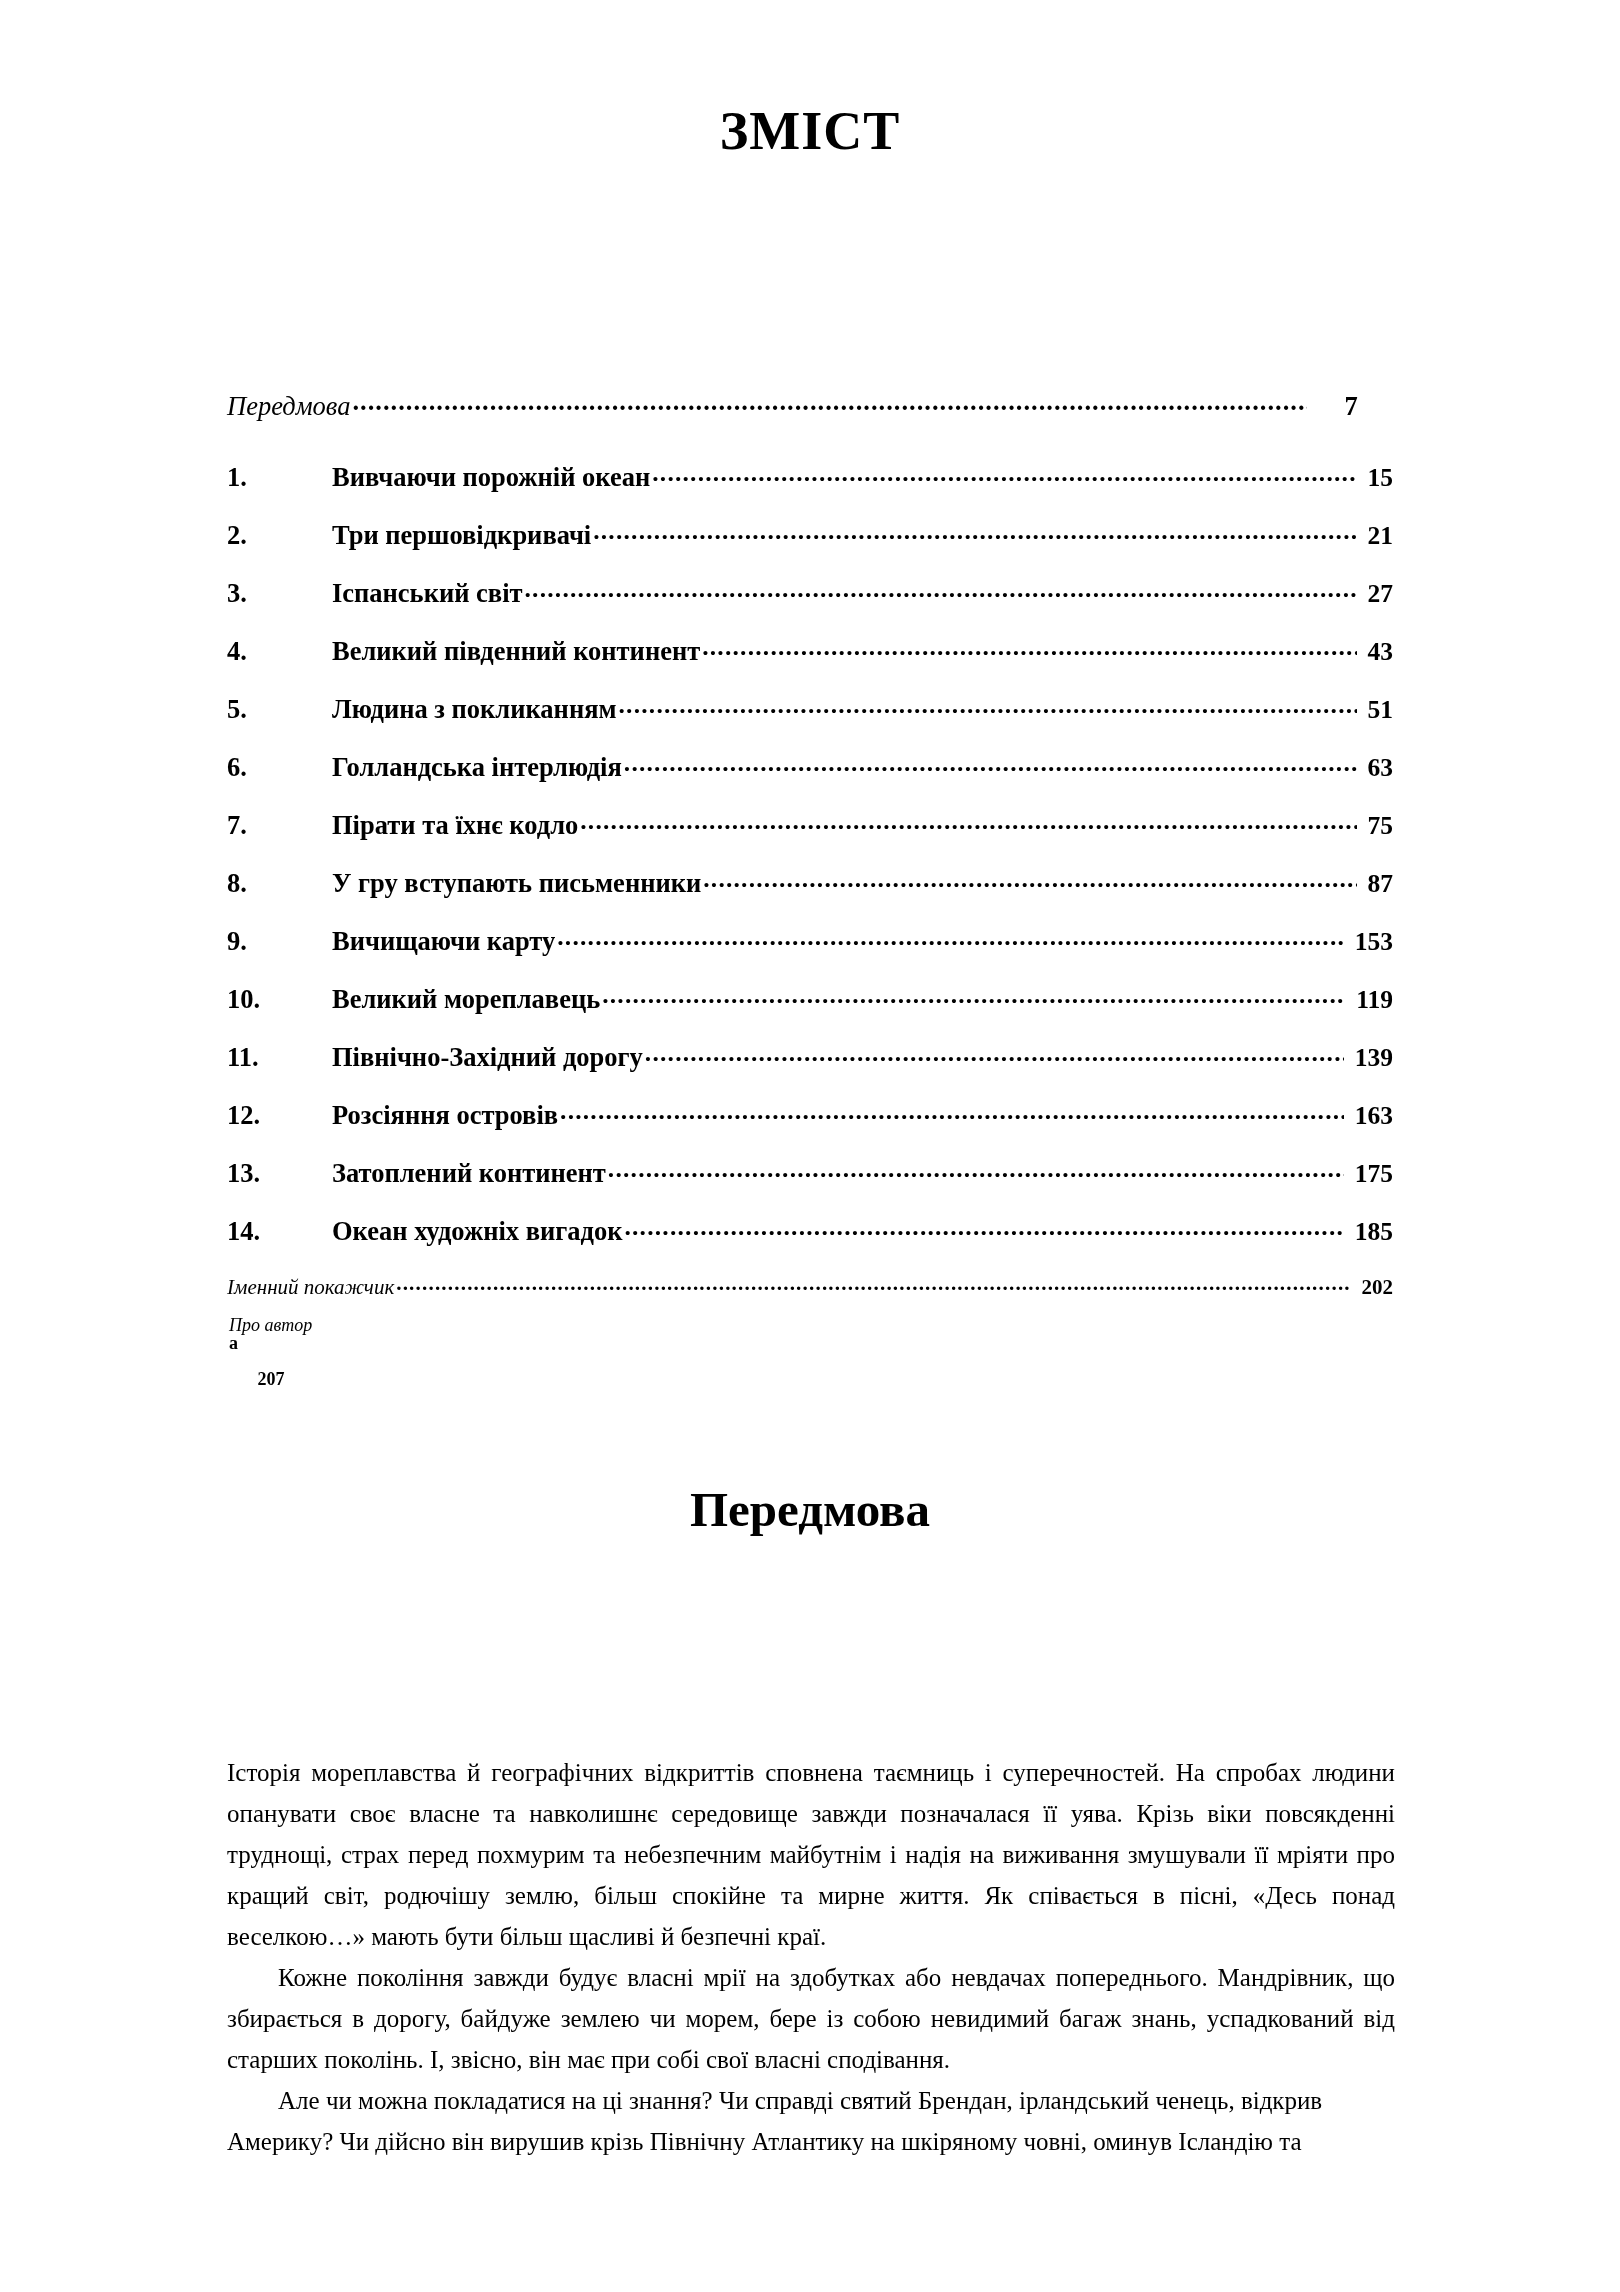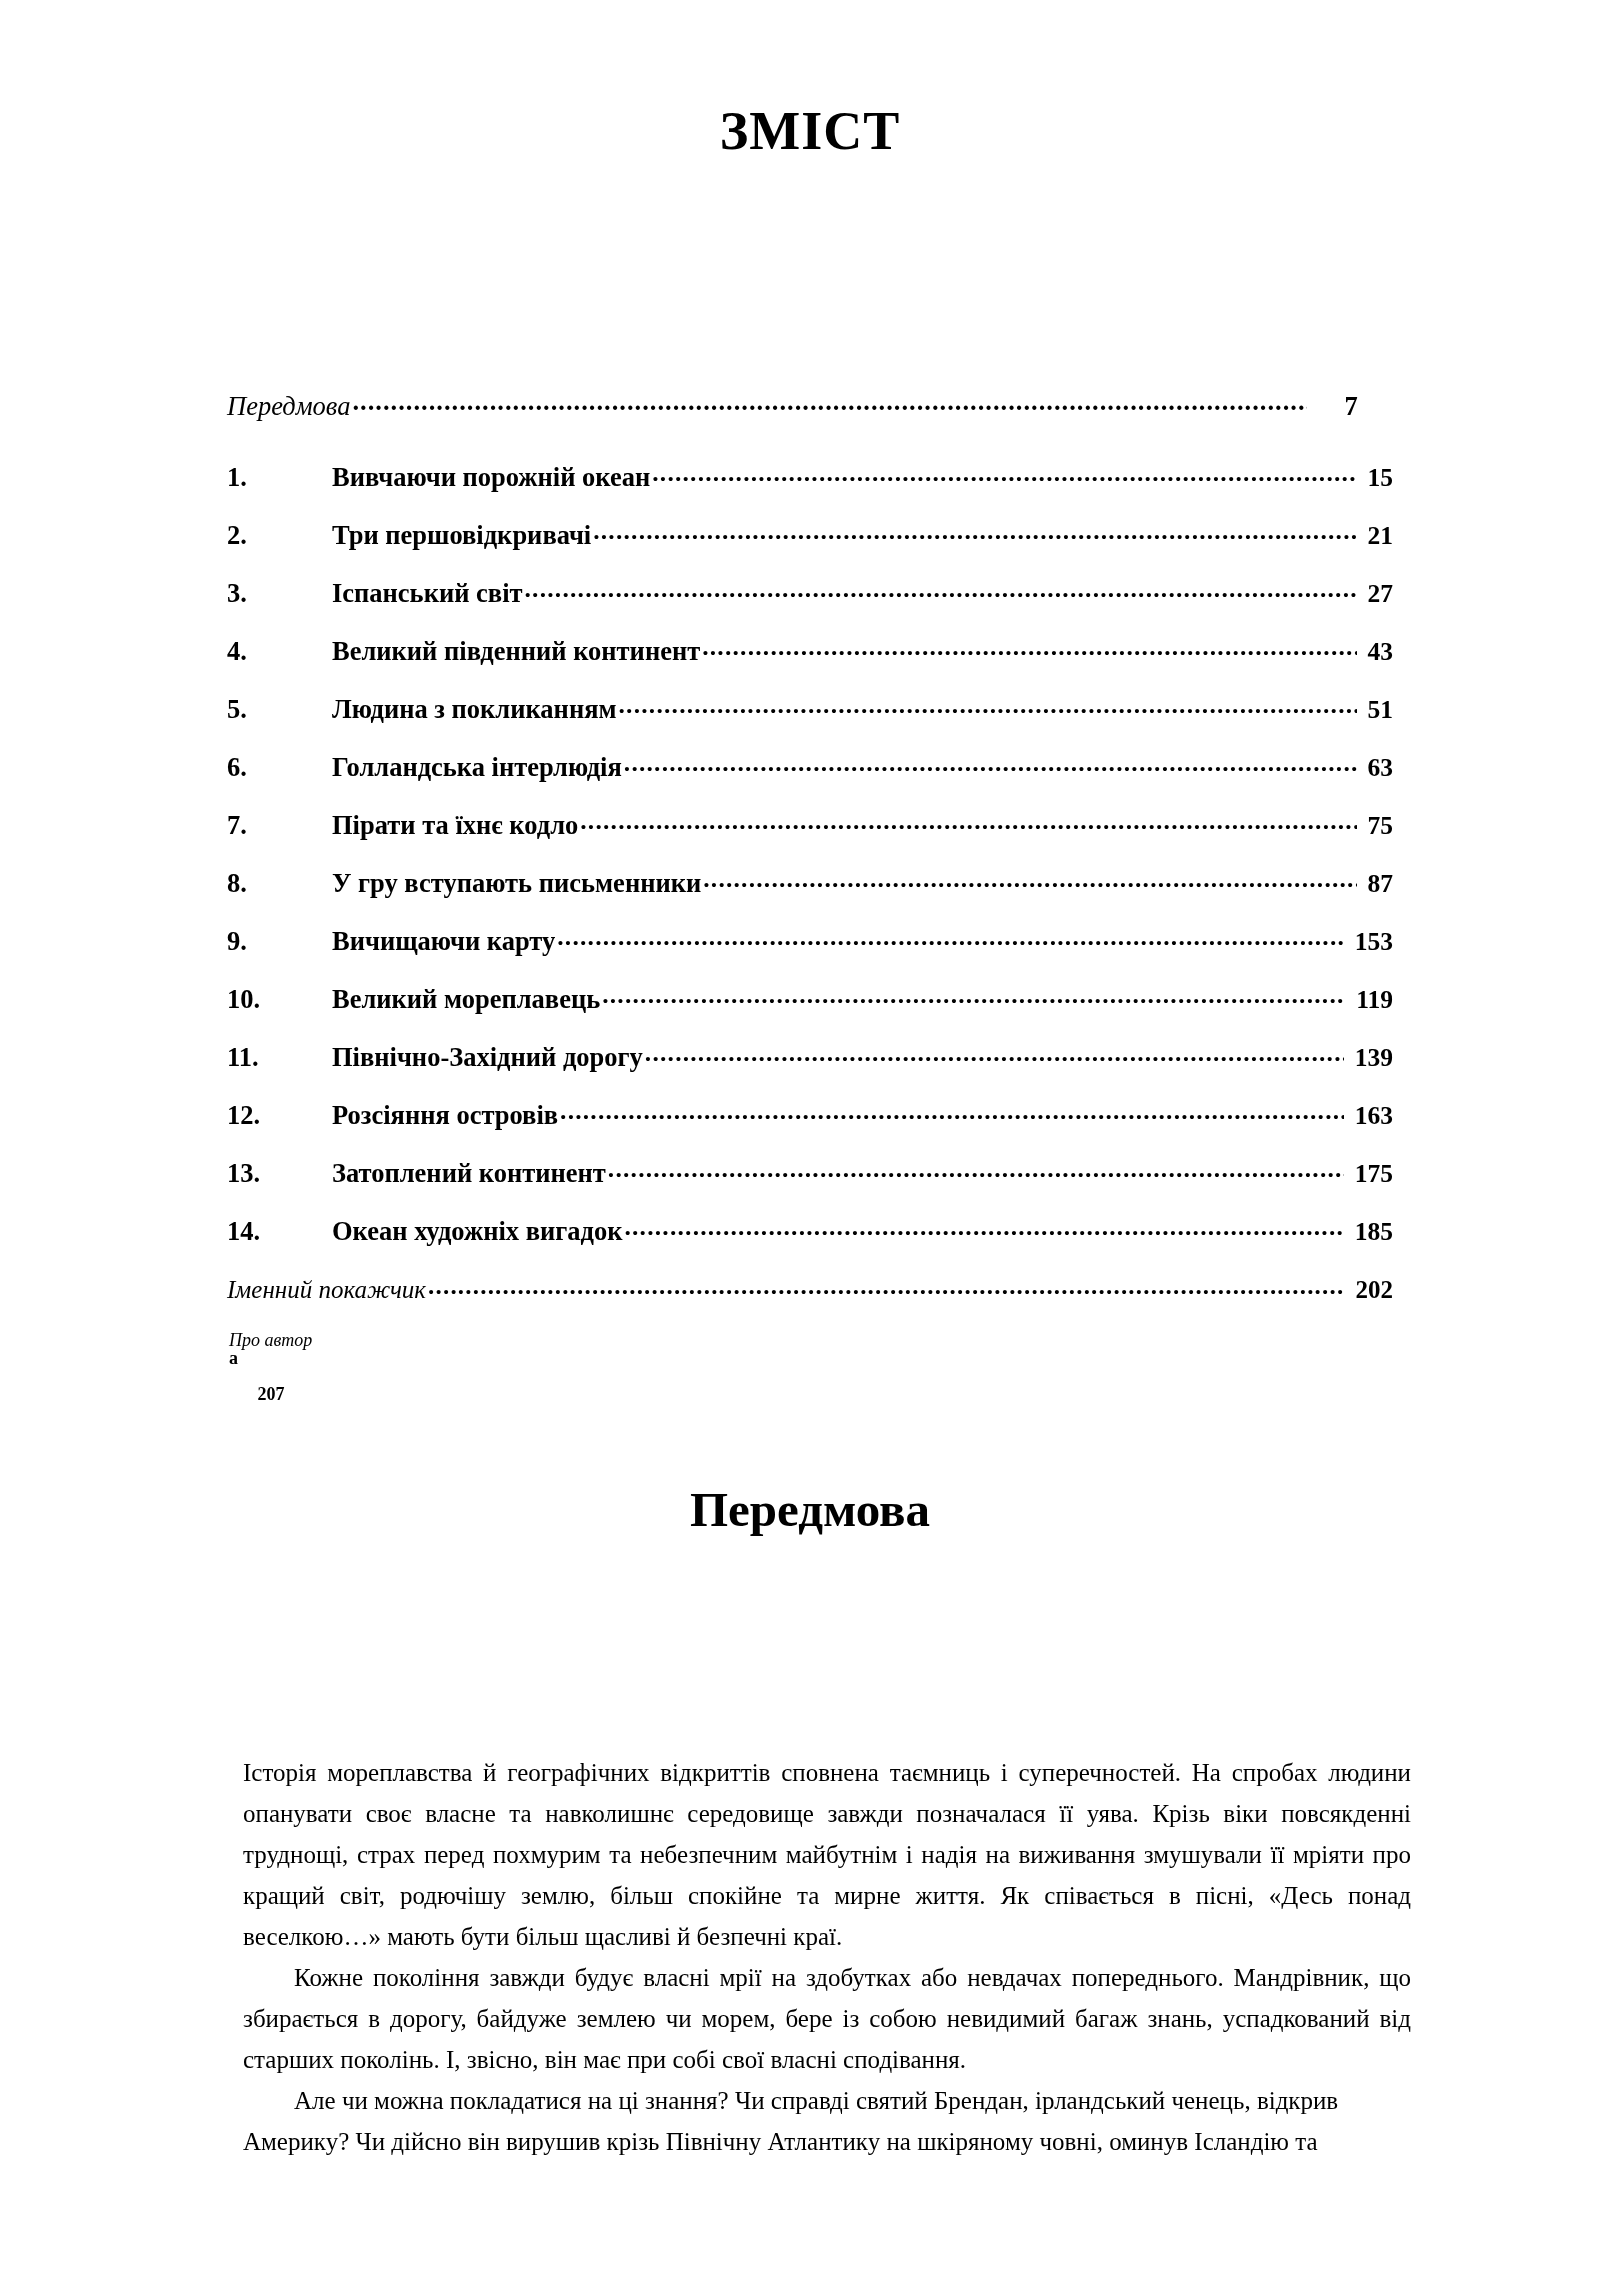--- a/index.html
+++ b/index.html
@@ -105,23 +105,23 @@
   }
   .row-chapter .toc-label { font-weight: bold; font-size: 26.5px; margin-left: 44px;}
   .row-chapter .leader::after { font-weight: bold; }
   .row-chapter .toc-page {
     font-weight: bold;
     padding-left: 8.8px;
   }
 
   .row-index {
     font-style: italic;
-    font-size: 25px;
+    font-size: 21px;
     margin-top: 29px;
-    margin-bottom: 29px;
+    margin-bottom: 18px;
   }
   .row-index .leader::after { font-style: normal; font-weight: bold; }
   .row-index .toc-page { font-weight: bold; font-style: normal; padding-left: 8.8px; }
 
   .row-about {
     font-style: italic;
     font-size: 18px;
     flex-direction: column;
   }
   .row-about .leader::after { font-style: normal; font-weight: bold; letter-spacing:1px; }
@@ -141,21 +141,21 @@
     width: 100%;
     text-align: center;
     font-weight: bold;
     font-size: 49px;
     line-height: 1;
     margin: 0;
   }
 
   .body-text {
     position: absolute;
-    left: 243px;
+    left: 227px;
     top: 1752px;
     width: 1168px;
     font-size: 25px;
     line-height: 41px;
     text-align: justify;
   }
   .body-text p {
     margin: 0;
     text-indent: 51px;
     text-align: justify;

